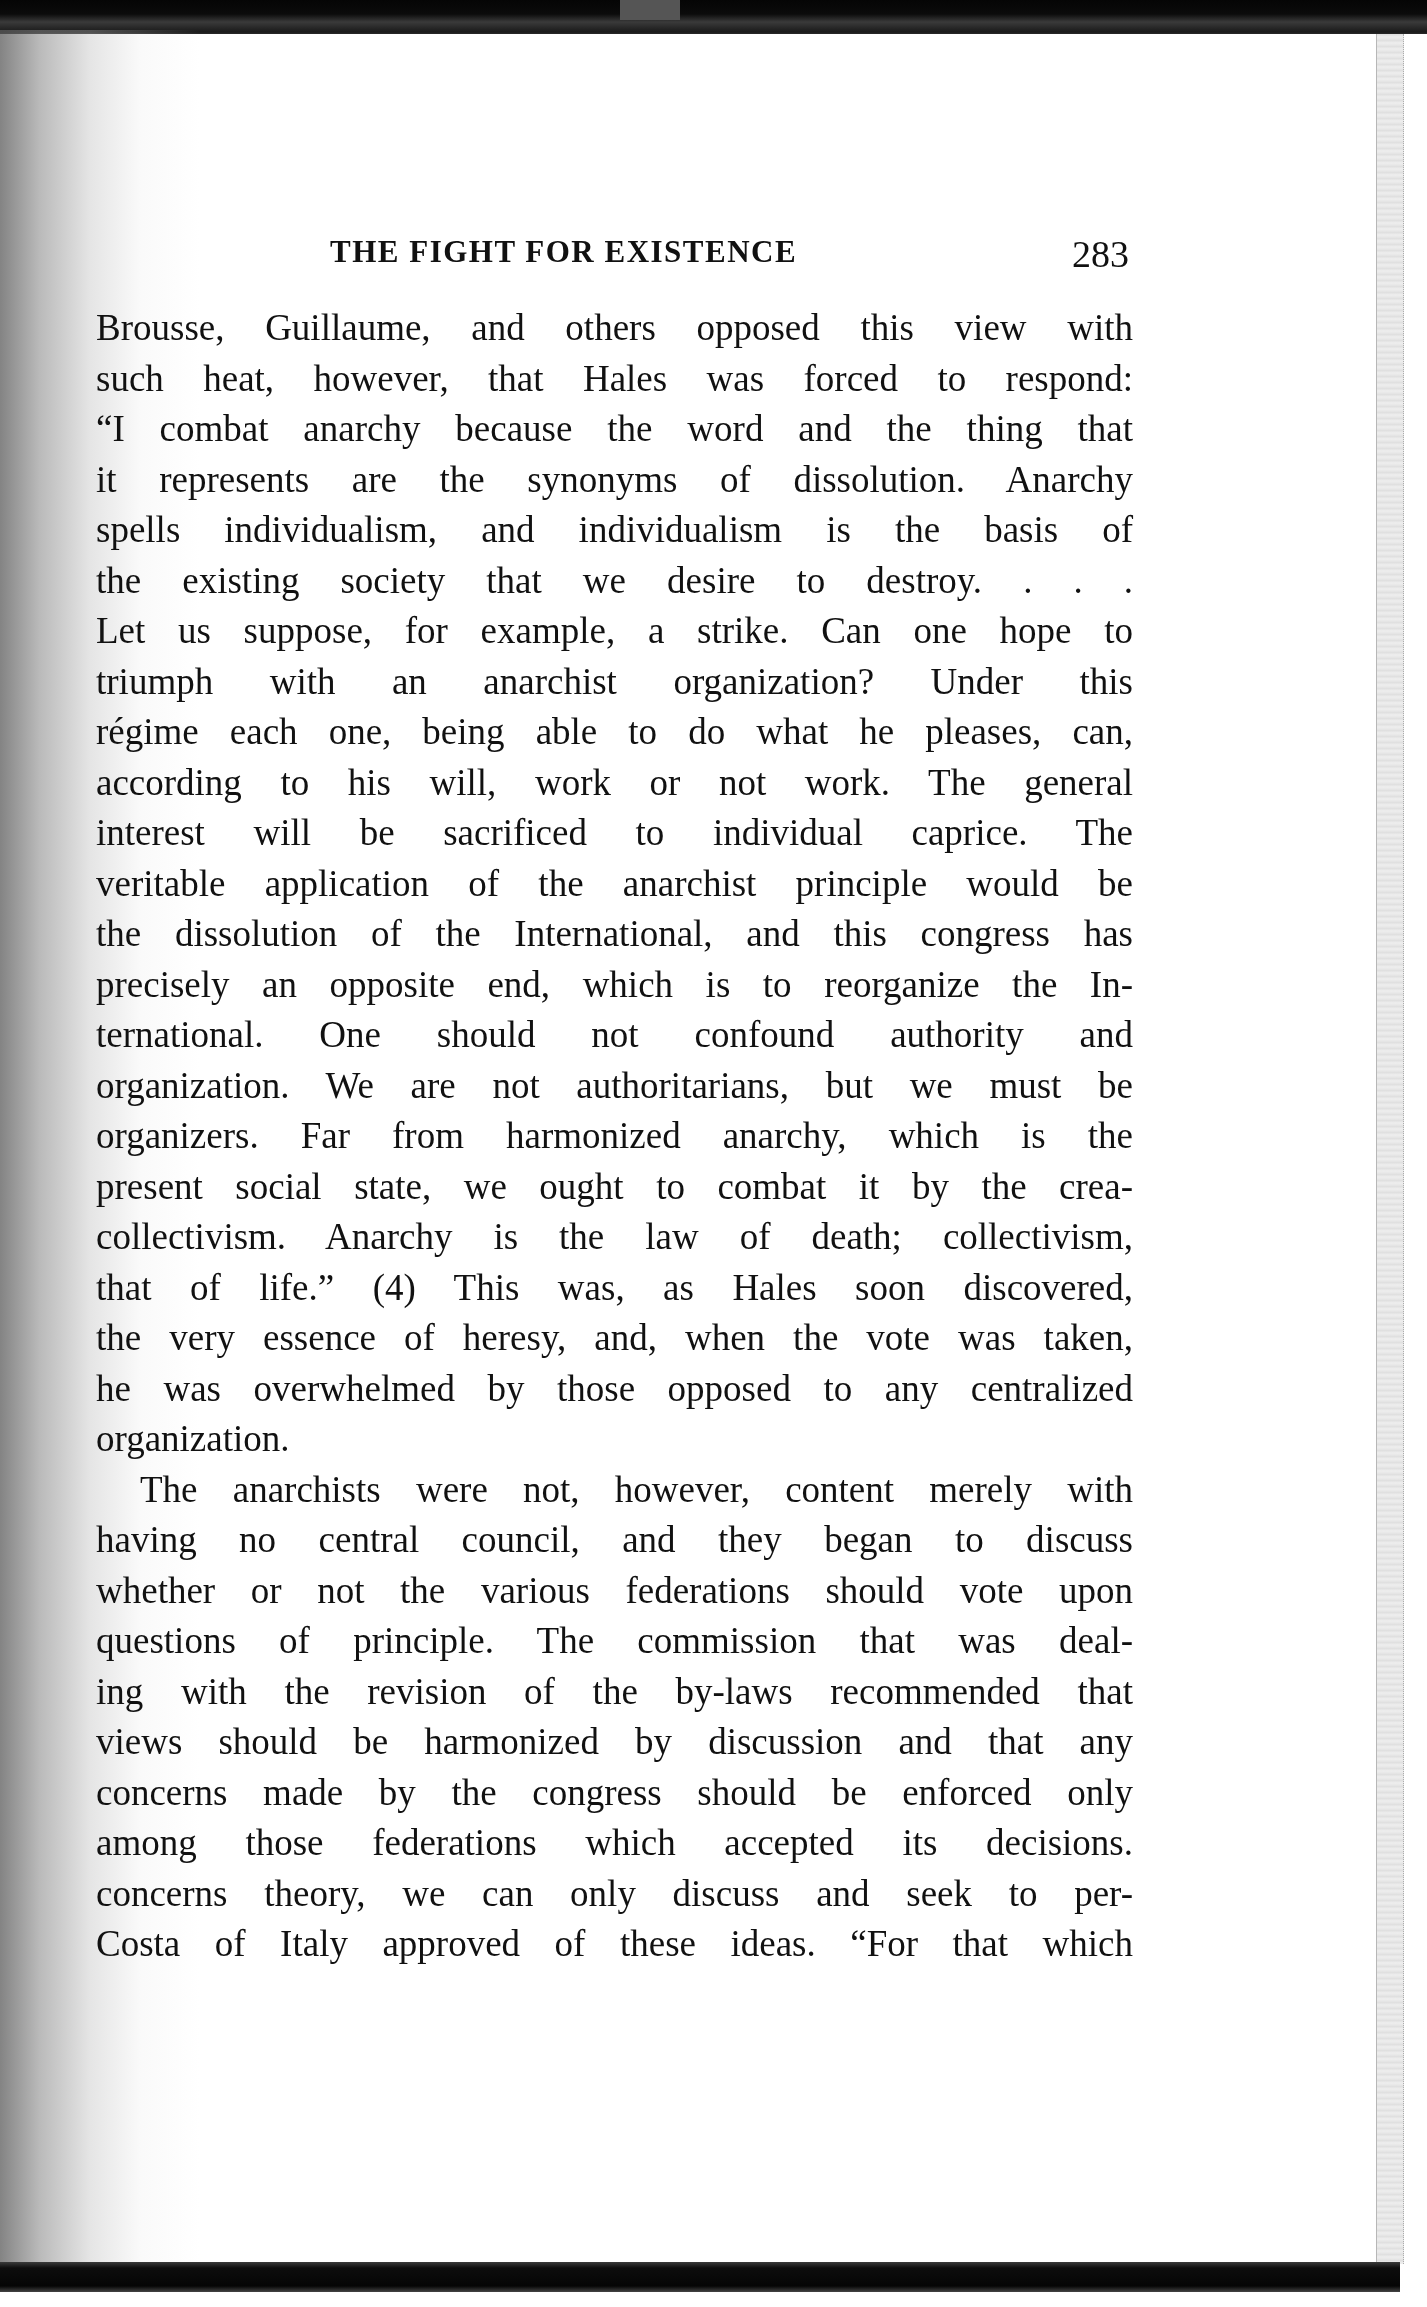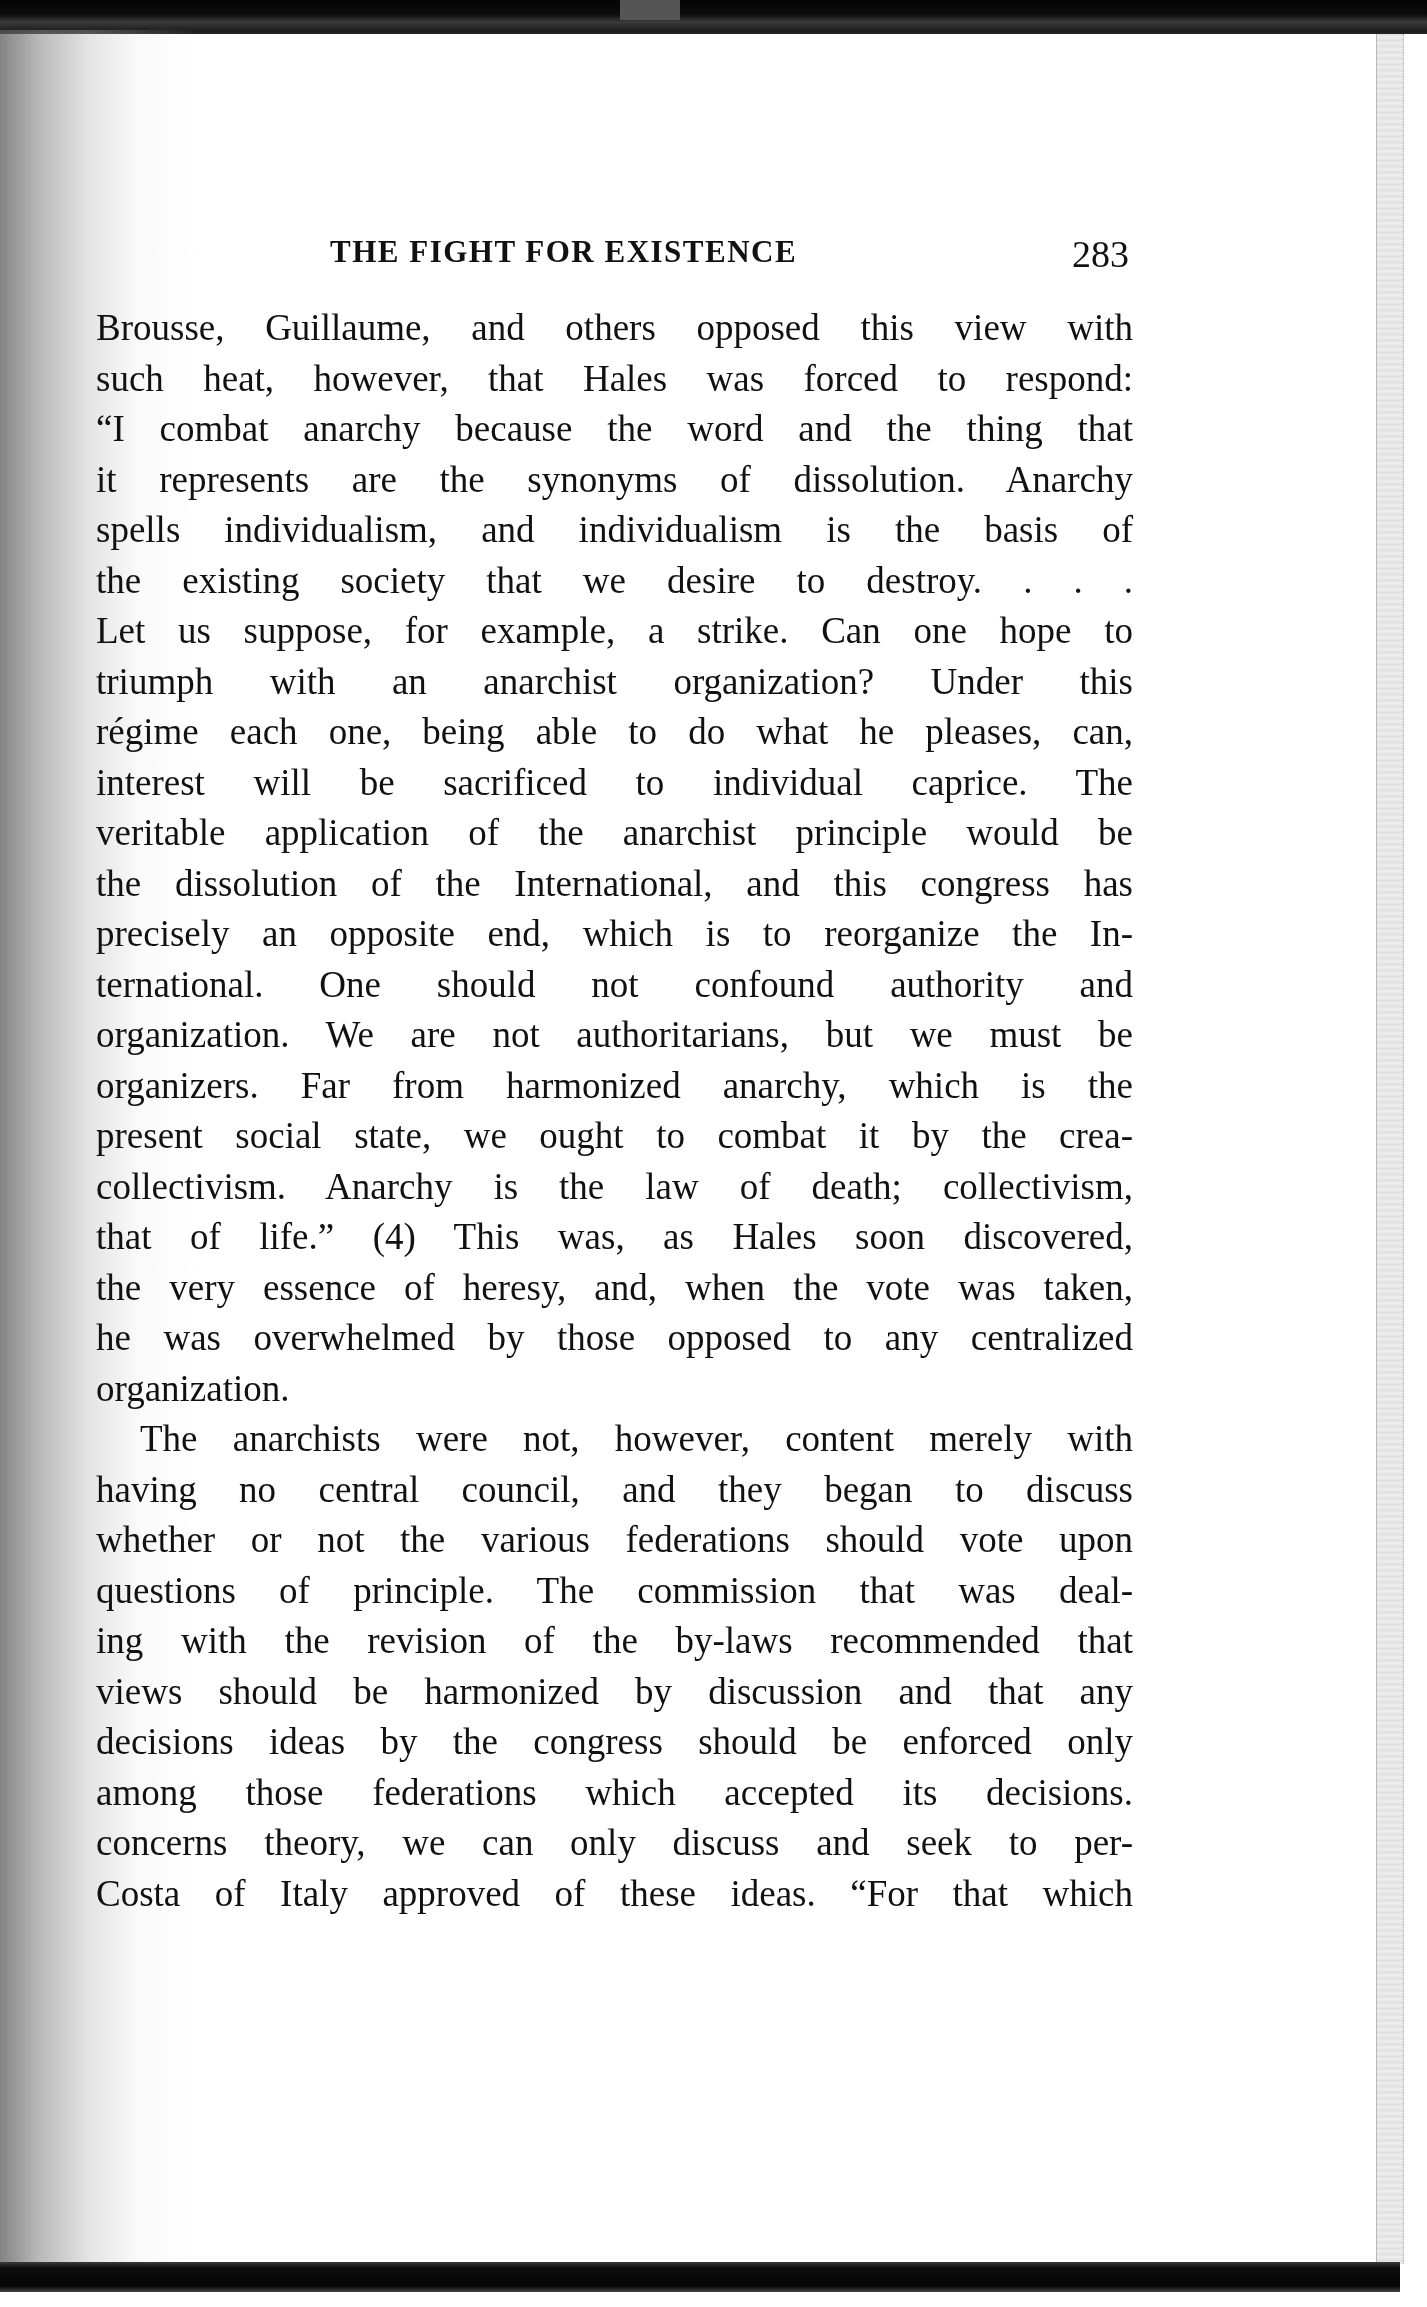--- a/index.html
+++ b/index.html
@@ -70,36 +70,37 @@
 <div class="body-text">
   <span class="line">Brousse, Guillaume, and others opposed this view with</span>
   <span class="line">such heat, however, that Hales was forced to respond:</span>
   <span class="line">“I combat anarchy because the word and the thing that</span>
   <span class="line">it represents are the synonyms of dissolution.  Anarchy</span>
   <span class="line">spells individualism, and individualism is the basis of</span>
   <span class="line">the existing society that we desire to destroy. . . .</span>
   <span class="line">Let us suppose, for example, a strike.  Can one hope to</span>
   <span class="line">triumph with an anarchist organization?  Under this</span>
   <span class="line">régime each one, being able to do what he pleases, can,</span>
+  <span class="line">according to his will, work or not work.  The general</span>
   <span class="line">interest will be sacrificed to individual caprice.  The</span>
   <span class="line">veritable application of the anarchist principle would be</span>
   <span class="line">the dissolution of the International, and this congress has</span>
   <span class="line">precisely an opposite end, which is to reorganize the In-</span>
   <span class="line">ternational.  One should not confound authority and</span>
   <span class="line">organization.  We are not authoritarians, but we must be</span>
   <span class="line">organizers.  Far from harmonized anarchy, which is the</span>
   <span class="line">present social state, we ought to combat it by the crea-</span>
   <span class="line">collectivism.  Anarchy is the law of death; collectivism,</span>
   <span class="line">that of life.” (4)  This was, as Hales soon discovered,</span>
   <span class="line">the very essence of heresy, and, when the vote was taken,</span>
   <span class="line">he was overwhelmed by those opposed to any centralized</span>
   <span class="line last">organization.</span>
   <span class="line indent">The anarchists were not, however, content merely with</span>
   <span class="line">having no central council, and they began to discuss</span>
   <span class="line">whether or not the various federations should vote upon</span>
   <span class="line">questions of principle.  The commission that was deal-</span>
   <span class="line">ing with the revision of the by-laws recommended that</span>
   <span class="line">views should be harmonized by discussion and that any</span>
-  <span class="line">decisions ideas by the congress should be enforced only</span>
+  <span class="line">concerns made by the congress should be enforced only</span>
   <span class="line">among those federations which accepted its decisions.</span>
   <span class="line">concerns theory, we can only discuss and seek to per-</span>
   <span class="line">Costa of Italy approved of these ideas.  “For that which</span>
 </div>
 
 </body></html>

